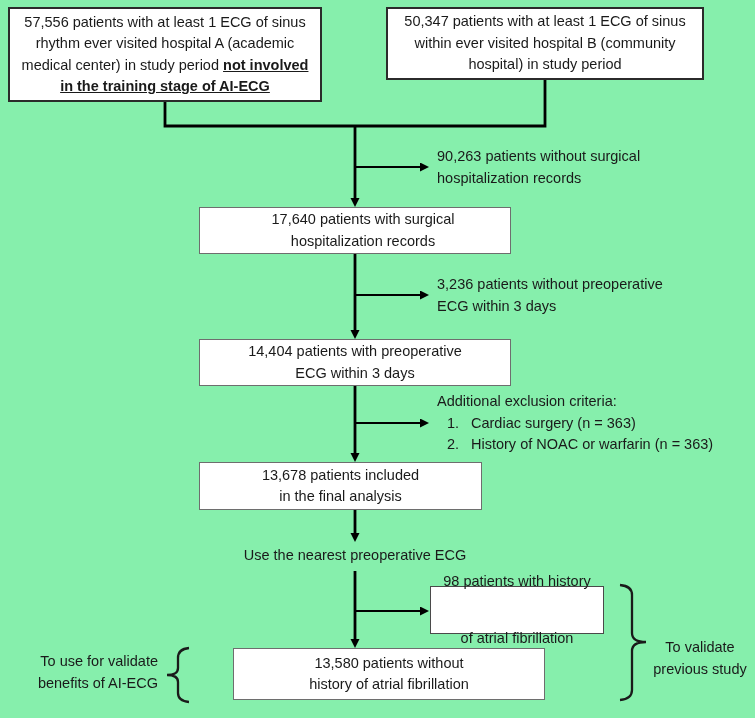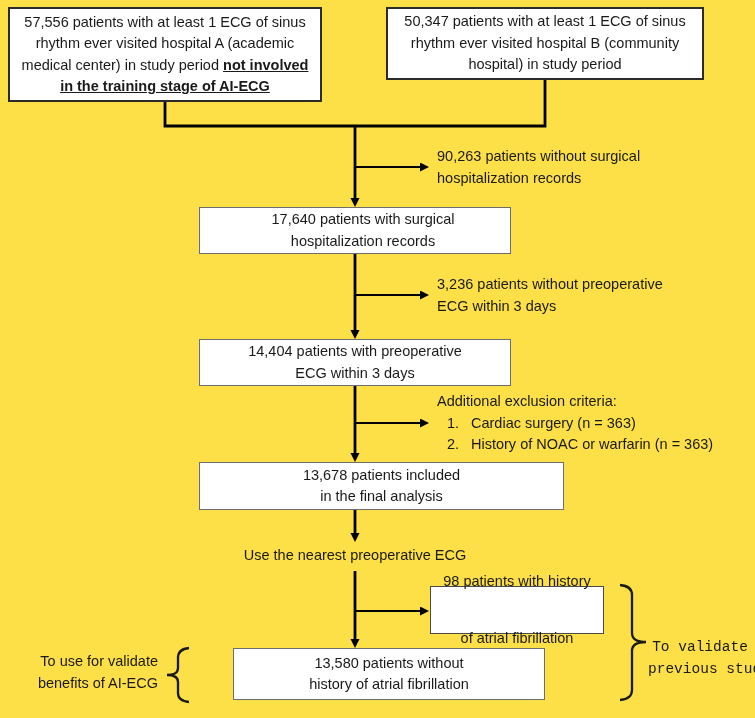--- a/index.html
+++ b/index.html
@@ -10,21 +10,21 @@
   body {
     width: 755px;
     height: 718px;
     font-family: "Liberation Sans", sans-serif;
     color: #1a1a1a;
   }
   .stage {
     position: relative;
     width: 755px;
     height: 718px;
-    background: #fde047;
+    background: #86efac;
     overflow: hidden;
   }
   .wires {
     position: absolute;
     left: 0; top: 0;
     width: 755px;
     height: 718px;
   }
   .wire {
     fill: none;
@@ -101,21 +101,21 @@
 
   <div class="box dark" style="left:8px; top:7px; width:314px; height:95px;">
     <div><span>57,556 patients with at least 1 ECG of sinus</span></div>
     <div><span>rhythm ever visited hospital A (academic</span></div>
     <div><span>medical center) in study period </span><span class="emph">not involved</span></div>
     <div><span class="emph">in the training stage of AI-ECG</span></div>
   </div>
 
   <div class="box dark" style="left:386px; top:7px; width:318px; height:73px;">
     <div>50,347 patients with at least 1 ECG of sinus</div>
-    <div>rhythm ever visited hospital B (community</div>
+    <div>within ever visited hospital B (community</div>
     <div>hospital) in study period</div>
   </div>
 
   <div class="sidetext" style="left:437px; top:146px;">
     <div>90,263 patients without surgical</div>
     <div>hospitalization records</div>
   </div>
 
   <div class="box" style="left:199px; top:207px; width:312px; height:47px;padding-left:16px;">
     <div>17,640 patients with surgical</div>
@@ -137,21 +137,21 @@
     <div class="excl-item">
       <span class="excl-num">1.</span>
       <span>Cardiac surgery (n = 363)</span>
     </div>
     <div class="excl-item">
       <span class="excl-num">2.</span>
       <span>History of NOAC or warfarin (n = 363)</span>
     </div>
   </div>
 
-  <div class="box" style="left:199px; top:462px; width:365px; height:48px;">
+  <div class="box" style="left:199px; top:462px; width:283px; height:48px;">
     <div>13,678 patients included</div>
     <div>in the final analysis</div>
   </div>
 
   <div class="sidetext center" style="left:199px; top:545px; width:312px;">Use the nearest preoperative ECG</div>
 
   <div class="box mid" style="left:430px; top:586px; width:174px; height:48px;gap:36px;">
     <div>98 patients with history</div>
     <div>of atrial fibrillation</div>
   </div>
@@ -159,18 +159,18 @@
   <div class="box" style="left:199px; top:648px; width:312px; height:52px;margin-left:34px;">
     <div>13,580 patients without</div>
     <div>history of atrial fibrillation</div>
   </div>
 
   <div class="sidetext center" style="left:16px; top:651px; width:142px;text-align:right;">
     <div>To use for validate</div>
     <div>benefits of AI-ECG</div>
   </div>
 
-  <div class="sidetext center" style="left:648px; top:637px; width:104px;font-family:Liberation Mono, monospace;">
+  <div class="sidetext center" style="left:648px; top:637px; width:104px;">
     <div>To validate</div>
     <div>previous study</div>
   </div>
 
 </div>
 
 </body></html>

